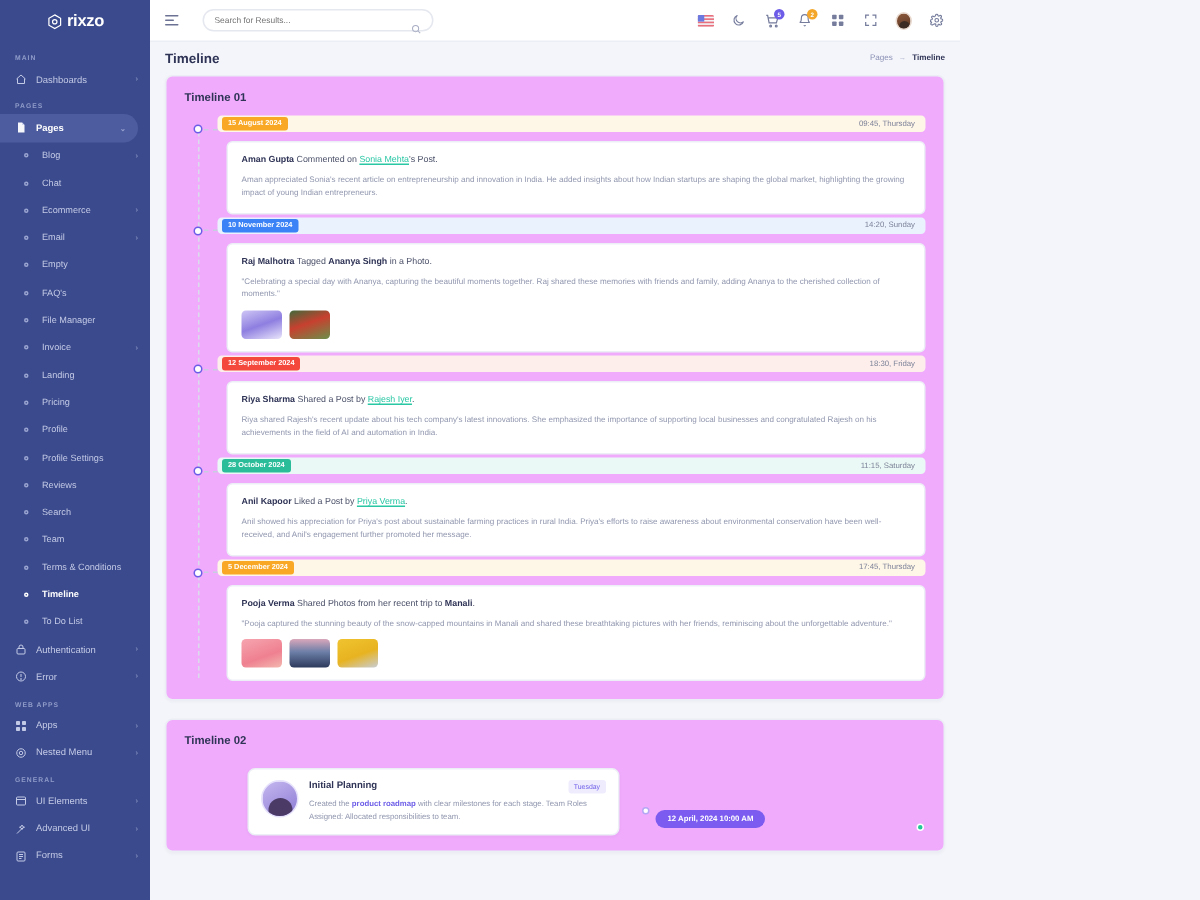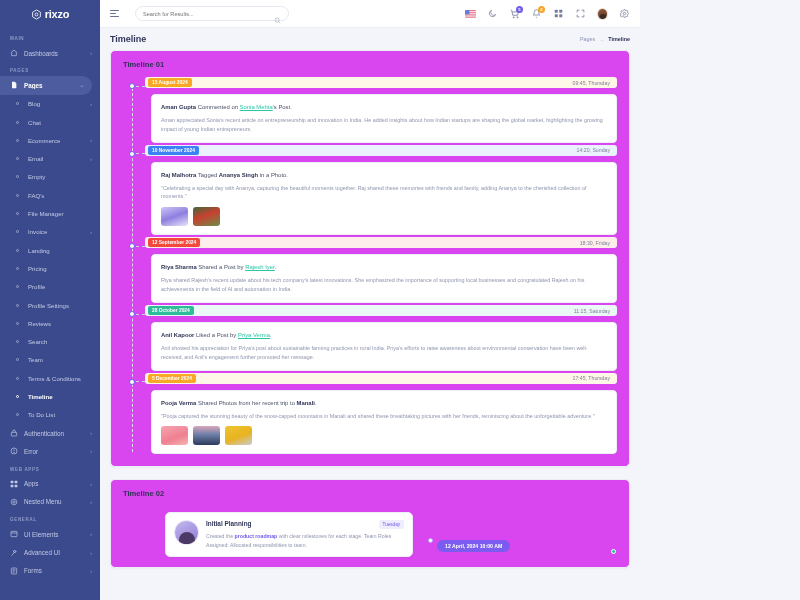--- a/index.html
+++ b/index.html
@@ -104,21 +104,21 @@
   }
   .pagetitle { font-size: 9px; font-weight: 700; color: #2f3456; }
   .crumbs { display: flex; align-items: center; gap: 4px; font-size: 5.4px; }
   .crumb-link { color: #8b91b5; cursor: pointer; }
   .crumb-sep { color: #b8bdd4; font-size: 5px; }
   .crumb-cur { color: #2f3456; font-weight: 700; }
 
   .content { flex: 1 1 auto; overflow: hidden; padding: 0 10px 0 10px; }
 
   .card {
-    background: #d946ef; border-radius: 5px; border: 1px solid #eceef5;
+    background: #f0abfc; border-radius: 5px; border: 1px solid #eceef5;
     box-shadow: 0 1px 2px rgba(40,50,110,0.04);
     margin-bottom: 12px;
   }
   .card-head { padding: 9px 12px 8px; }
   .card-title { font-size: 7.6px; font-weight: 700; color: #2f3456; }
   .card-body { padding: 0 12px 10px; }
 
   
   .tl { position: relative; padding-left: 22px; }
   .tl::before {

